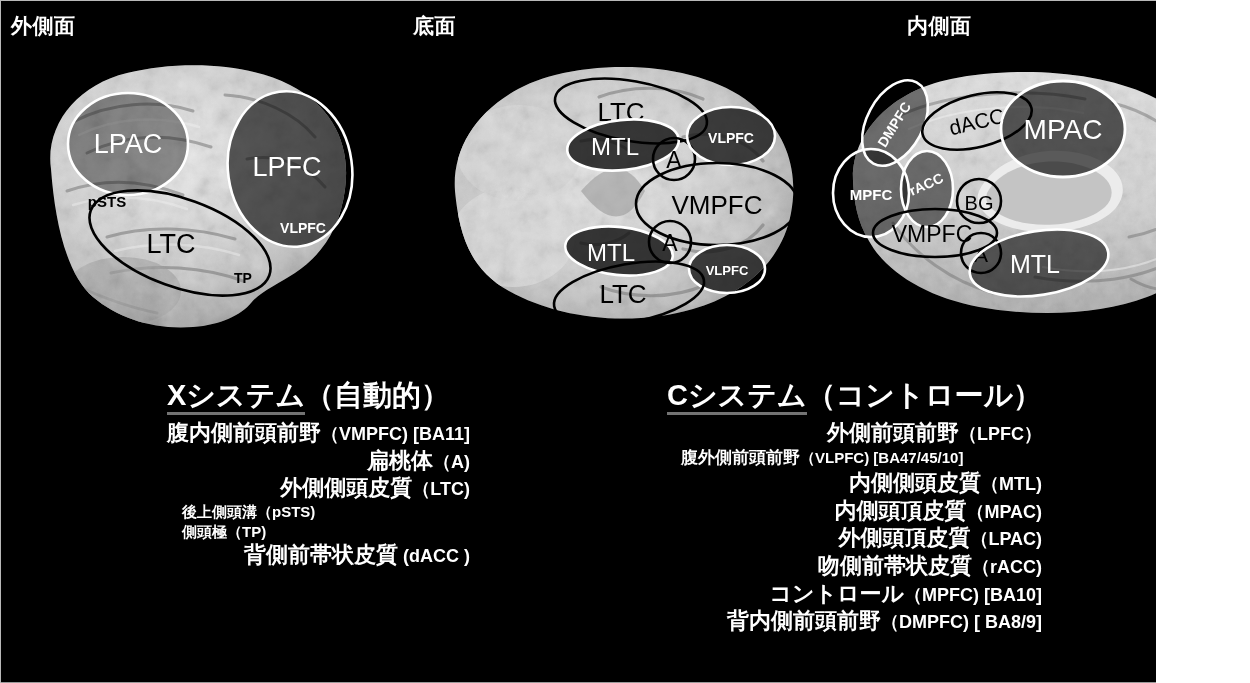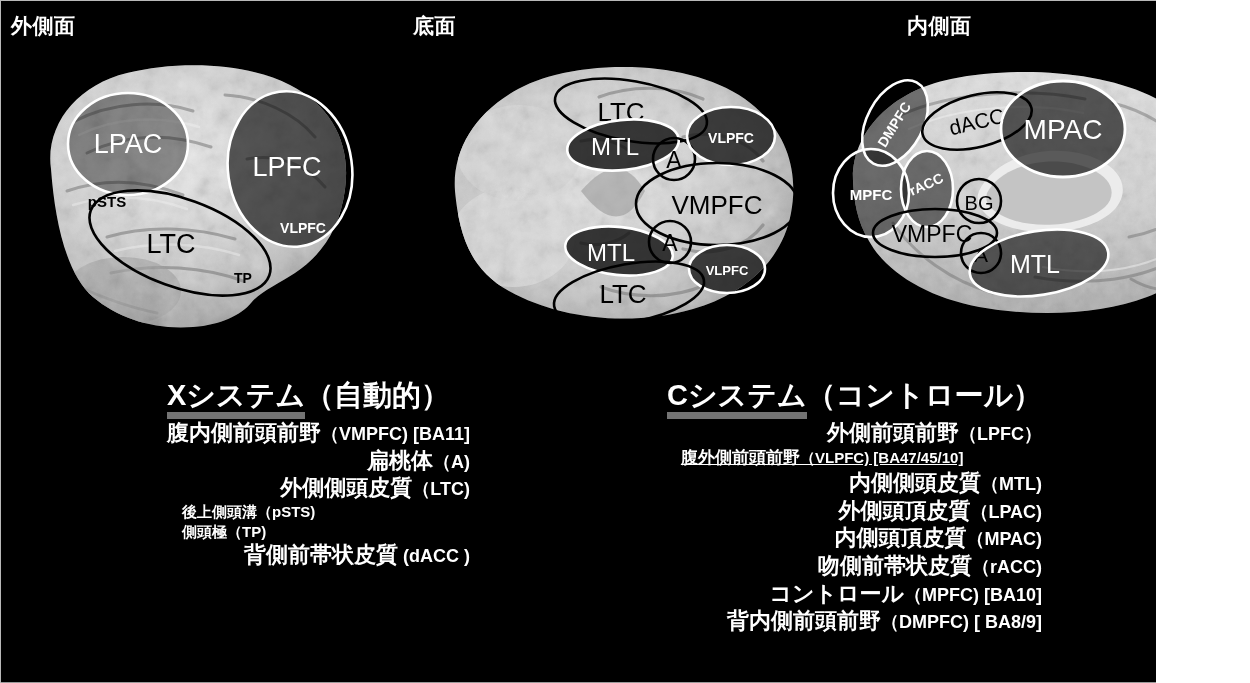--- a/index.html
+++ b/index.html
@@ -53,21 +53,21 @@
   .sys-block { position: absolute; }
   .sys-title {
     color: #ffffff;
     font-size: 29px;
     font-weight: bold;
     white-space: nowrap;
     line-height: 1.0;
     margin: 0 0 9px 0;
   }
   .sys-title .ul {
-    border-bottom: 7px solid #737373;
+    border-bottom: 3px solid #737373;
     padding-bottom: 1px;
   }
   .sys-item {
     color: #ffffff;
     font-size: 22px;
     font-weight: bold;
     white-space: nowrap;
     line-height: 1.26;
     text-align: right;
   }
@@ -81,21 +81,20 @@
     padding-left: 15px;
   }
   .sys-sub .abbr { font-size: 15px; }
   .sys-sub-big {
     color: #ffffff;
     font-size: 17px;
     font-weight: bold;
     white-space: nowrap;
     line-height: 1.3;
     padding-left: 14px;
-    text-decoration: underline;
   }
   .sys-sub-big .abbr { font-size: 15px; }
 </style>
 </head>
 <body>
 
 <div id="slide">
 
   <div class="view-caption" style="left:10px; top:11px;">外側面</div>
   <div class="view-caption" style="left:412px; top:11px;">底面</div>
@@ -382,26 +381,26 @@
     <div class="sys-item">
       <span>外側前頭前野</span><span class="abbr">（LPFC）</span>
     </div>
     <div class="sys-sub-big">
       <span>腹外側前頭前野</span><span class="abbr">（VLPFC) [BA47/45/10]</span>
     </div>
     <div class="sys-item">
       <span>内側側頭皮質</span><span class="abbr">（MTL)</span>
     </div>
     <div class="sys-item">
+      <span>内側頭頂皮質</span><span class="abbr">（MPAC)</span>
+    </div>
+    <div class="sys-item">
       <span>外側頭頂皮質</span><span class="abbr">（LPAC)</span>
     </div>
     <div class="sys-item">
-      <span>内側頭頂皮質</span><span class="abbr">（MPAC)</span>
-    </div>
-    <div class="sys-item">
       <span>吻側前帯状皮質</span><span class="abbr">（rACC)</span>
     </div>
     <div class="sys-item">
       <span>コントロール</span><span class="abbr">（MPFC) [BA10]</span>
     </div>
     <div class="sys-item">
       <span>背内側前頭前野</span><span class="abbr">（DMPFC) [ BA8/9]</span>
     </div>
   </div>
 

